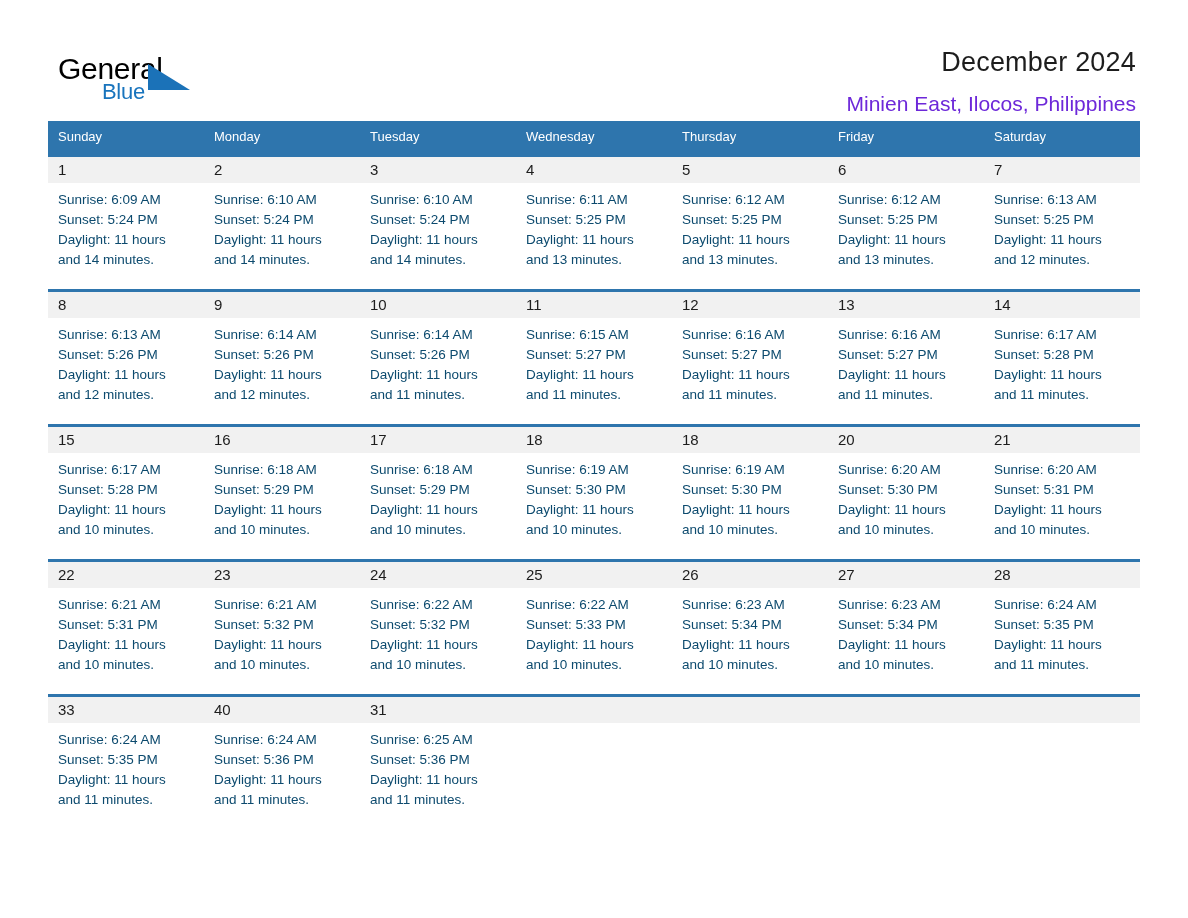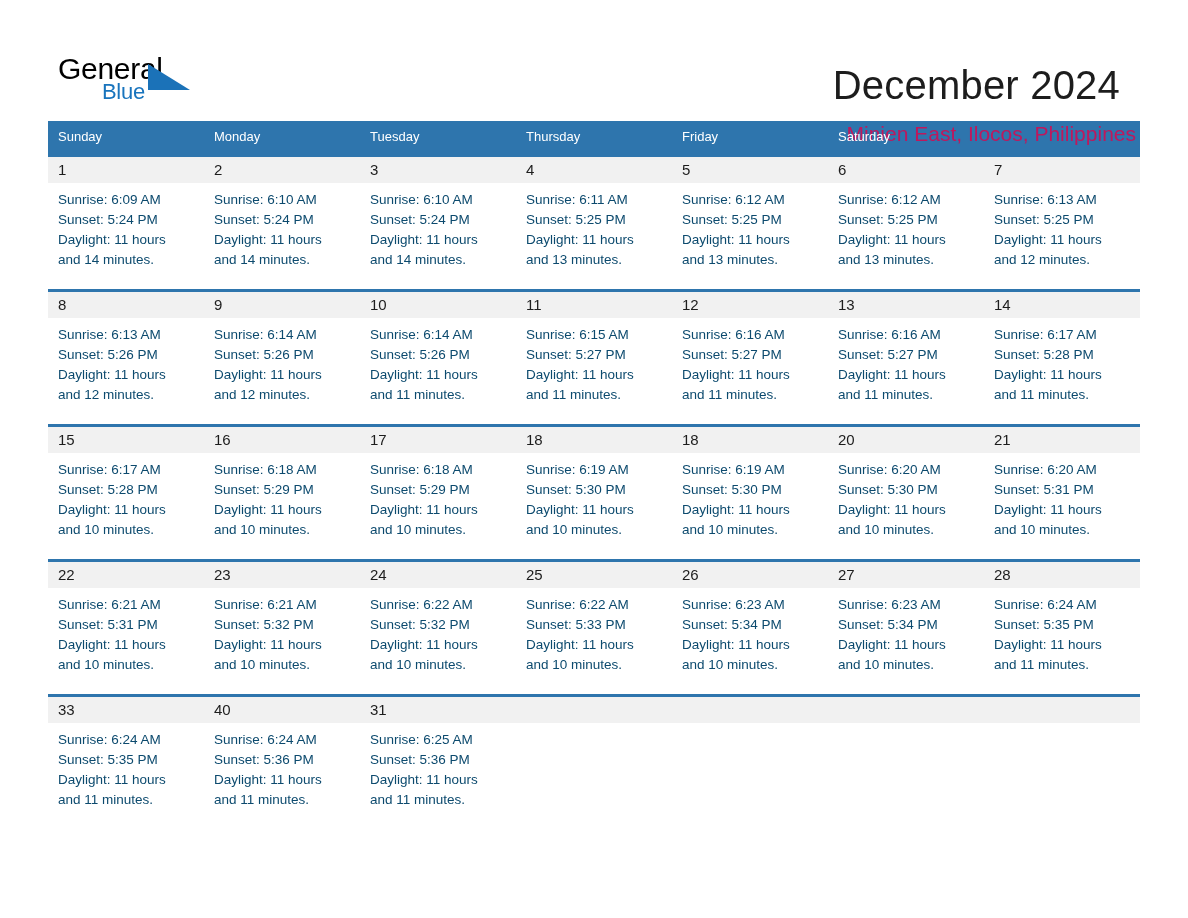--- a/index.html
+++ b/index.html
@@ -66,31 +66,31 @@
     border-left: 42px solid #1b72b8;
     border-top: 26px solid transparent;
   }
 
   .titles {
     text-align: right;
     flex: 1 1 auto;
     padding-right: 4px;
   }
   .cal-title {
-    font-size: 40px;
+    font-size: 27px;
     font-weight: normal;
     color: #1d1d1d;
     line-height: 1.05;
-    margin: 16px;
+    margin: 0;
     letter-spacing: 0.2px;
   }
   .cal-subtitle {
     font-size: 21px;
     font-weight: normal;
-    color: #be185d;
+    color: #6d28d9;
     margin: 16px 0 0 0;
     line-height: 1.1;
   }
 
   
   .calendar {
     margin-top: 21px;
     width: 1092px;
   }
 
@@ -158,20 +158,21 @@
     </div>
 
   </div>
 
   <div class="calendar">
 
     <div class="weekday-row">
       <div class="weekday">Sunday</div>
       <div class="weekday">Monday</div>
       <div class="weekday">Tuesday</div>
+      <div class="weekday">Wednesday</div>
       <div class="weekday">Thursday</div>
       <div class="weekday">Friday</div>
       <div class="weekday">Saturday</div>
     </div>
 
     <div class="week-row">
       <div class="day-cell">
         <div class="day-number-strip">1</div>
         <div class="day-body">
           <div>Sunrise: 6:09 AM</div>

